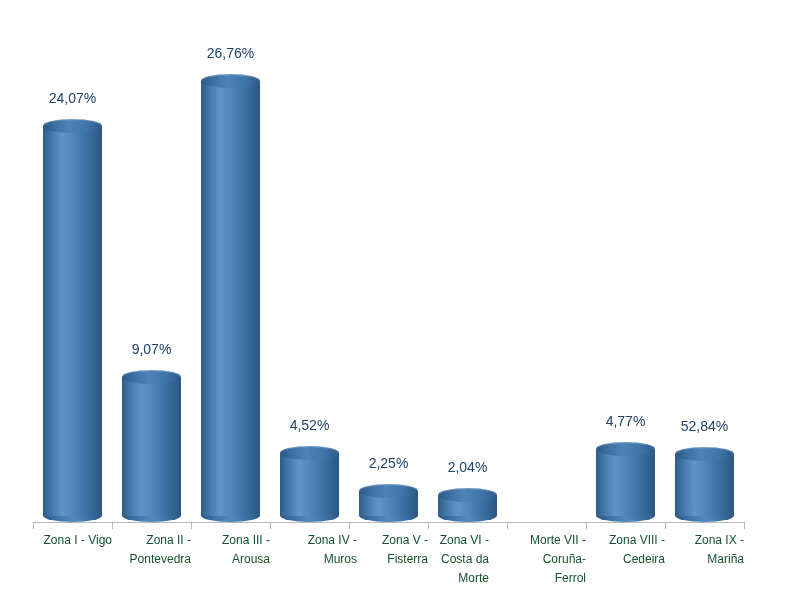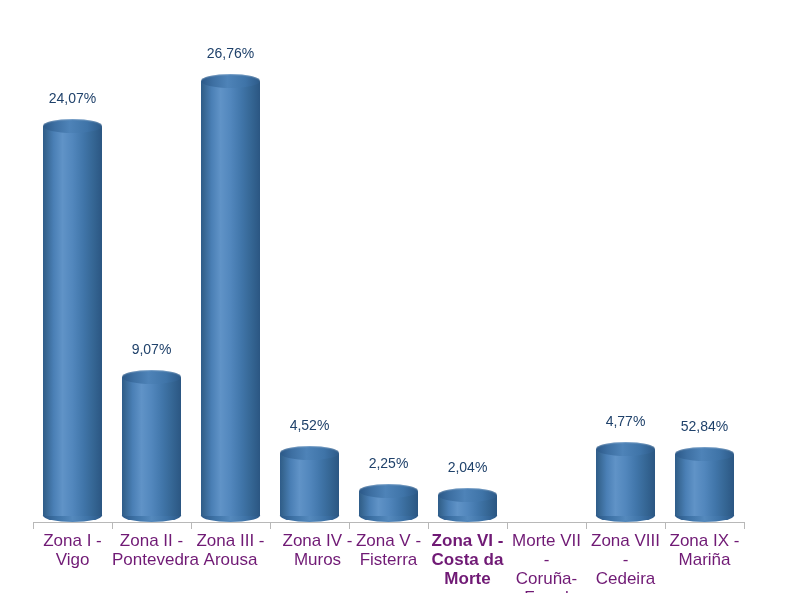--- a/index.html
+++ b/index.html
@@ -126,24 +126,24 @@
     left: 33px;
     top: 531px;
     width: 712px;
     height: 62px;
   }
 
   .cat-label {
     position: absolute;
     top: 0;
     width: 79px;
-    text-align: center;
-    font-size: 17px;
+    text-align: right;
+    font-size: 12px;
     line-height: 19px;
-    color: #701a75;
+    color: #14532d;
   }
   .cat-label span { display: block; }
 </style>
 </head>
 <body>
 
 <div id="chart-root">
 
   <div id="plot-area">
       <div class="bar-slot" style="left: 0px;">
@@ -227,21 +227,21 @@
         <span>Pontevedra</span>
       </div>
       <div class="cat-label" style="left: 245px;">
         <span>Zona IV -</span>
         <span>Muros</span>
       </div>
       <div class="cat-label" style="left: 316px;">
         <span>Zona V -</span>
         <span>Fisterra</span>
       </div>
-      <div class="cat-label" style="left: 395px; font-weight: bold;">
+      <div class="cat-label" style="left: 377px;">
         <span>Zona VI -</span>
         <span>Costa da</span>
         <span>Morte</span>
       </div>
       <div class="cat-label" style="left: 474px;">
         <span>Morte VII -</span>
         <span>Coruña-</span>
         <span>Ferrol</span>
       </div>
       <div class="cat-label" style="left: 553px;">

